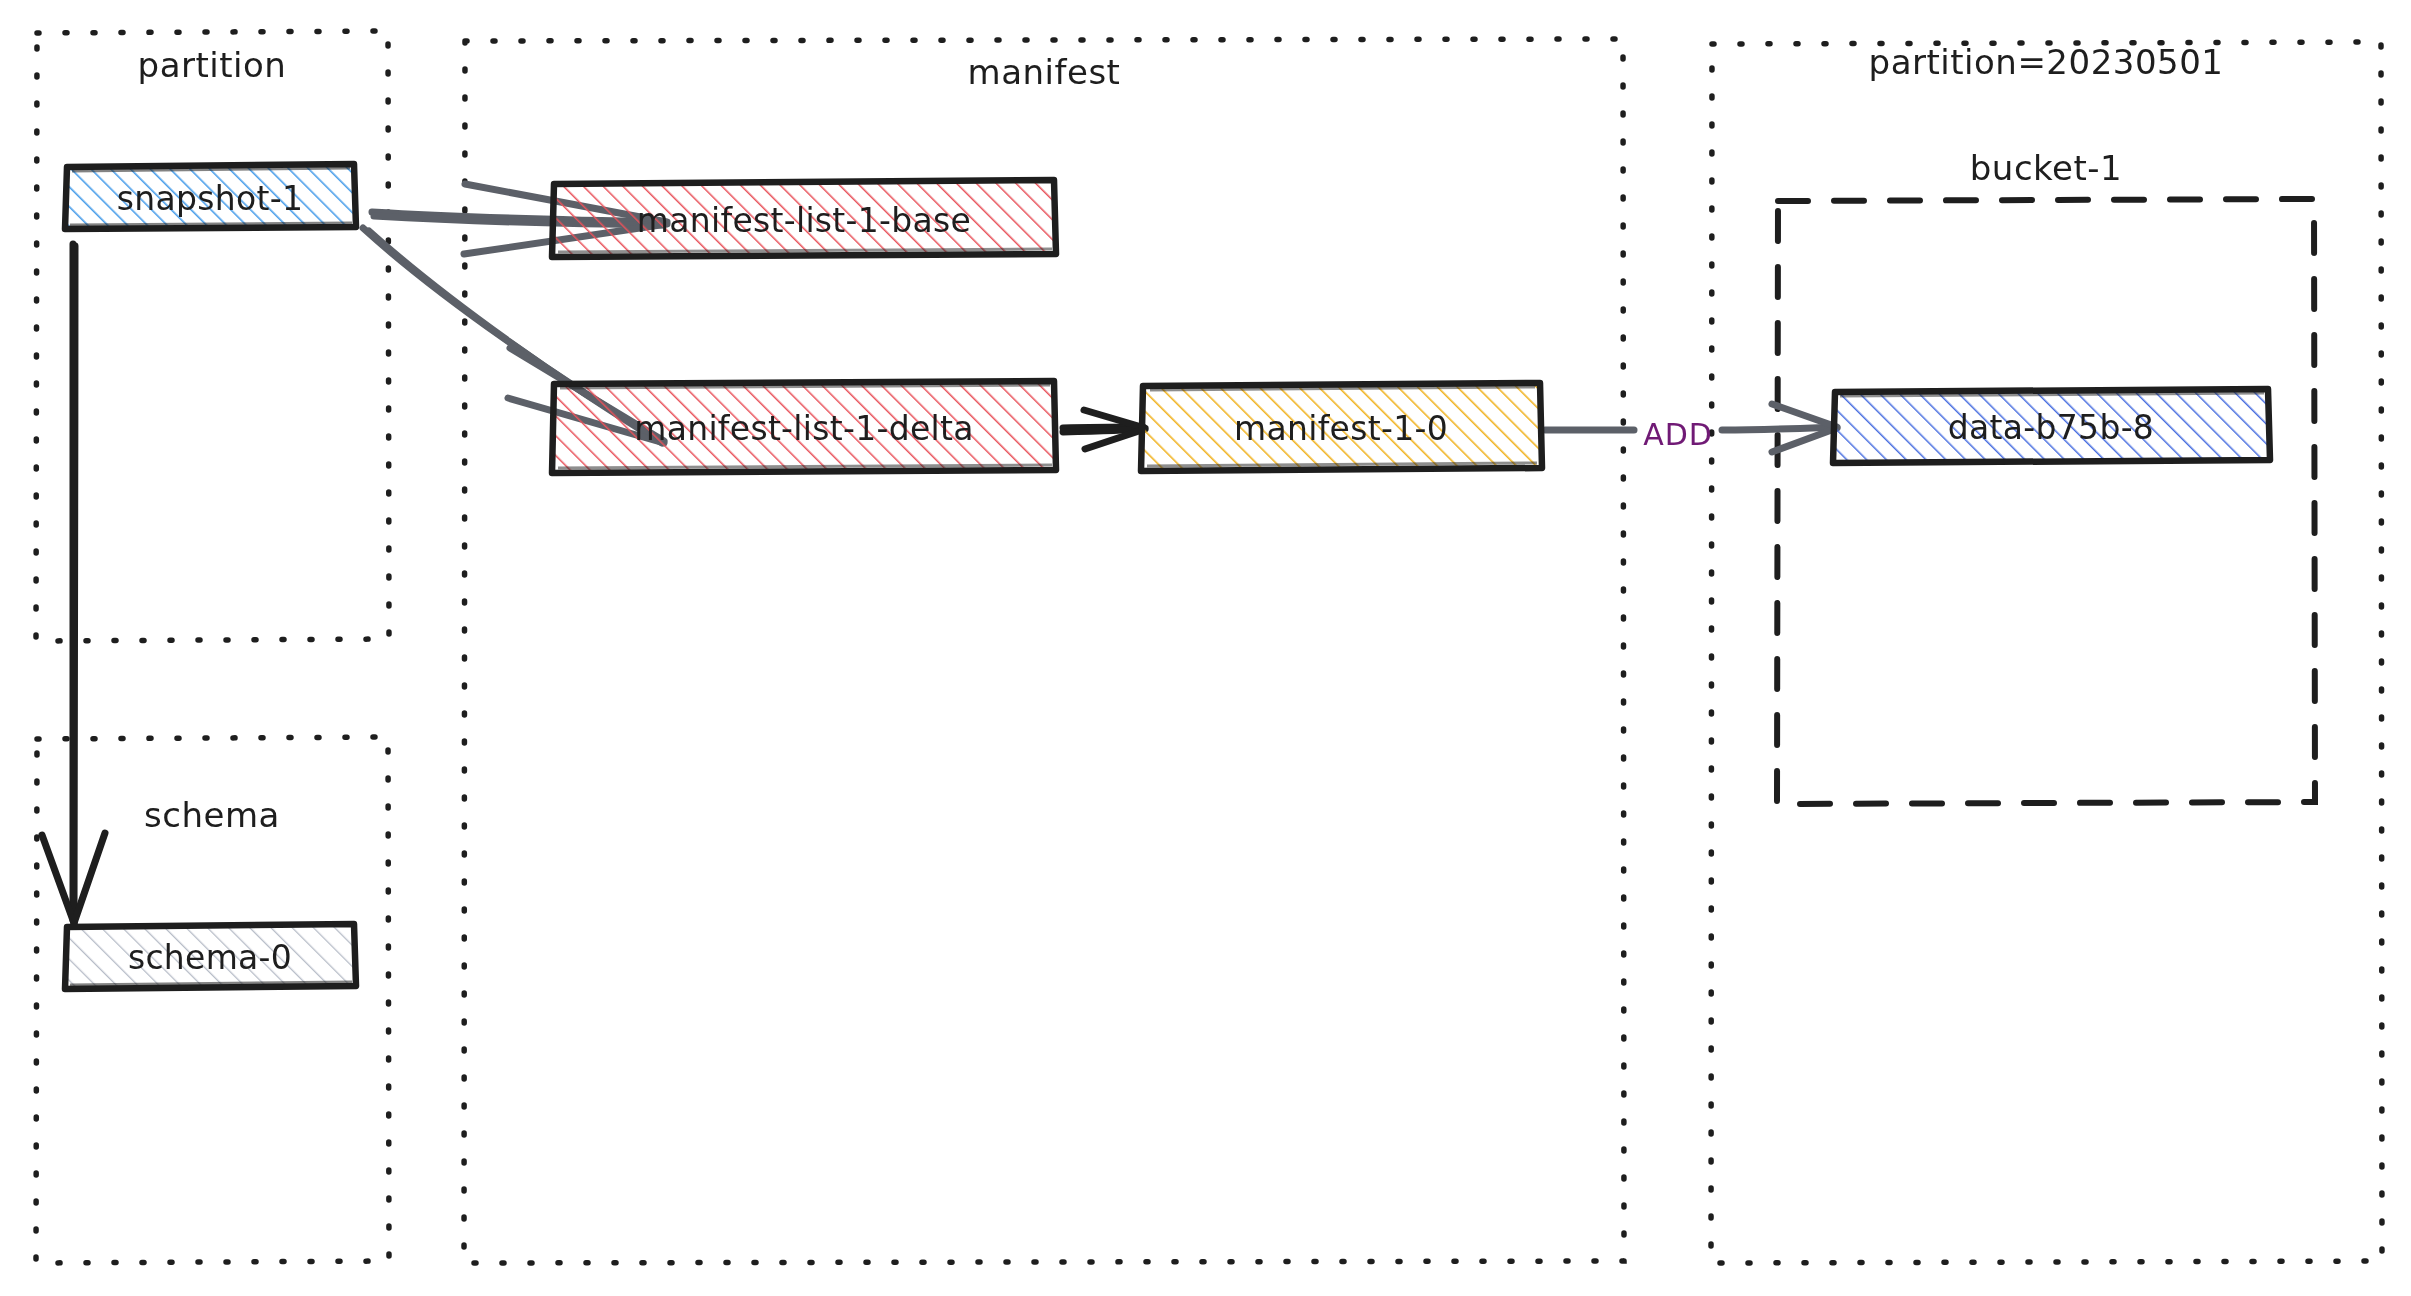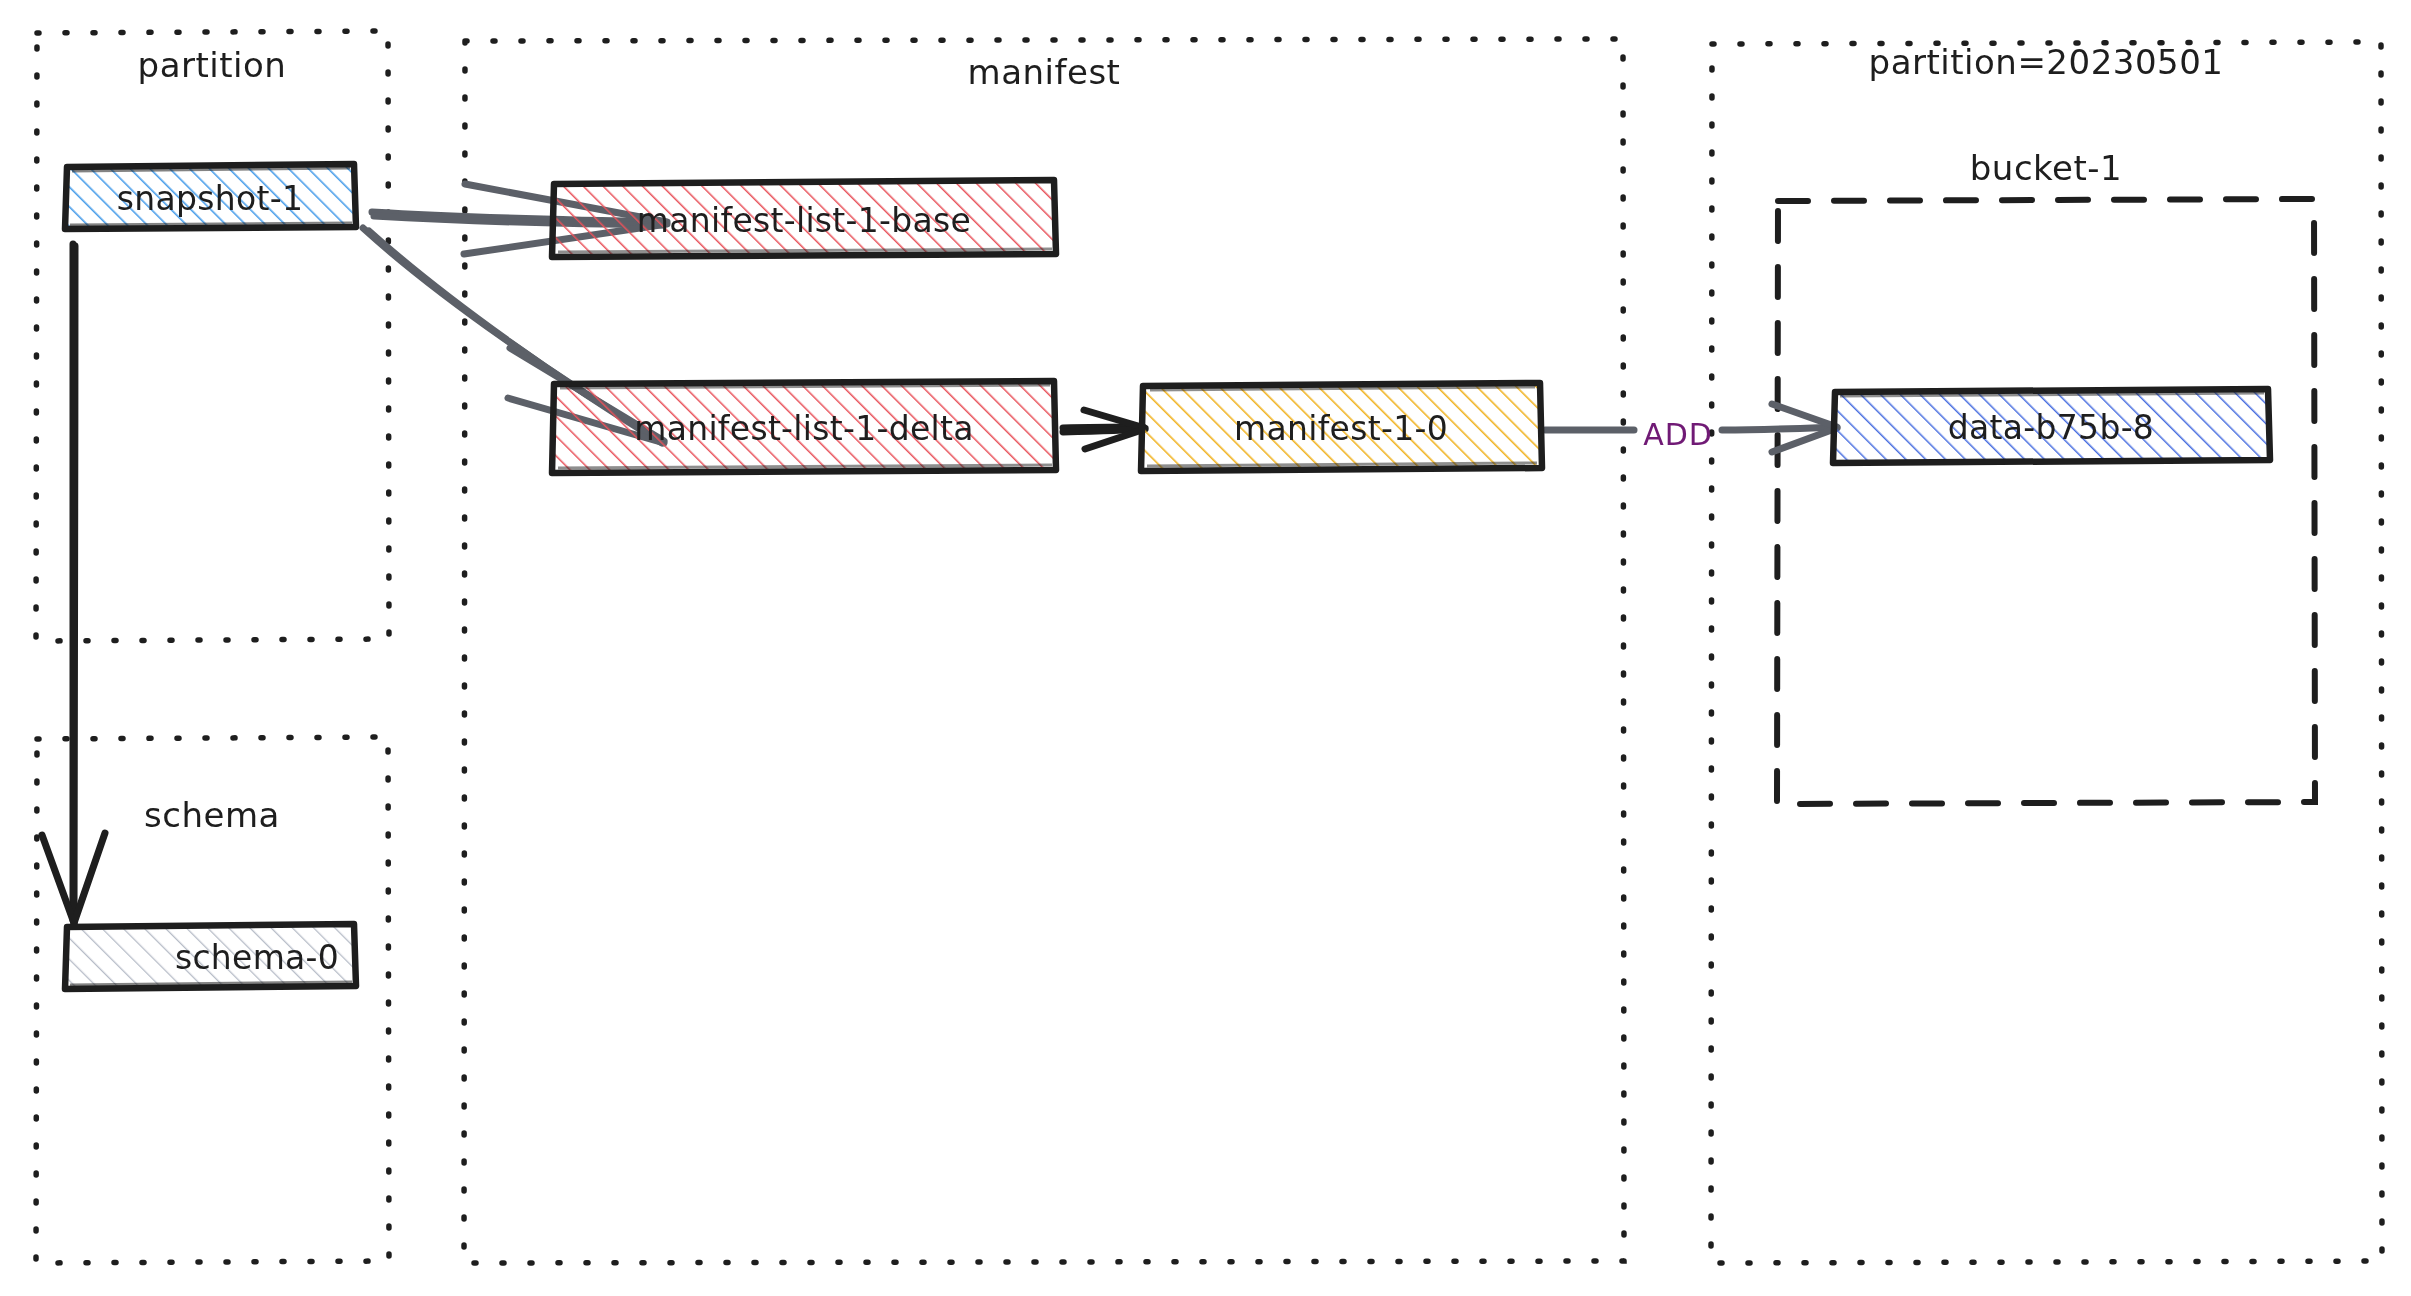--- a/index.html
+++ b/index.html
@@ -145,21 +145,21 @@
     </g>
   </svg>
 
   <div class="grp-label" style="left:212px;top:45px;">partition</div>
   <div class="grp-label" style="left:212px;top:795px;">schema</div>
   <div class="grp-label" style="left:1044px;top:52px;">manifest</div>
   <div class="grp-label" style="left:2046px;top:42px;">partition=20230501</div>
   <div class="grp-label" style="left:2046px;top:148px;">bucket-1</div>
 
   <div class="node-label" style="left:210px;top:198px;">snapshot-1</div>
-  <div class="node-label" style="left:210px;top:957px;margin-left:47px;">schema-0</div>
+  <div class="node-label" style="left:210px;top:957px;">schema-0</div>
   <div class="node-label" style="left:804px;top:220px;">manifest-list-1-base</div>
   <div class="node-label" style="left:804px;top:428px;">manifest-list-1-delta</div>
   <div class="node-label" style="left:1341px;top:428px;">manifest-1-0</div>
   <div class="node-label" style="left:2051px;top:427px;">data-b75b-8</div>
 
   <div class="edge-label" style="left:1678px;top:434px;">ADD</div>
 
 </div>
 
 </body></html>

